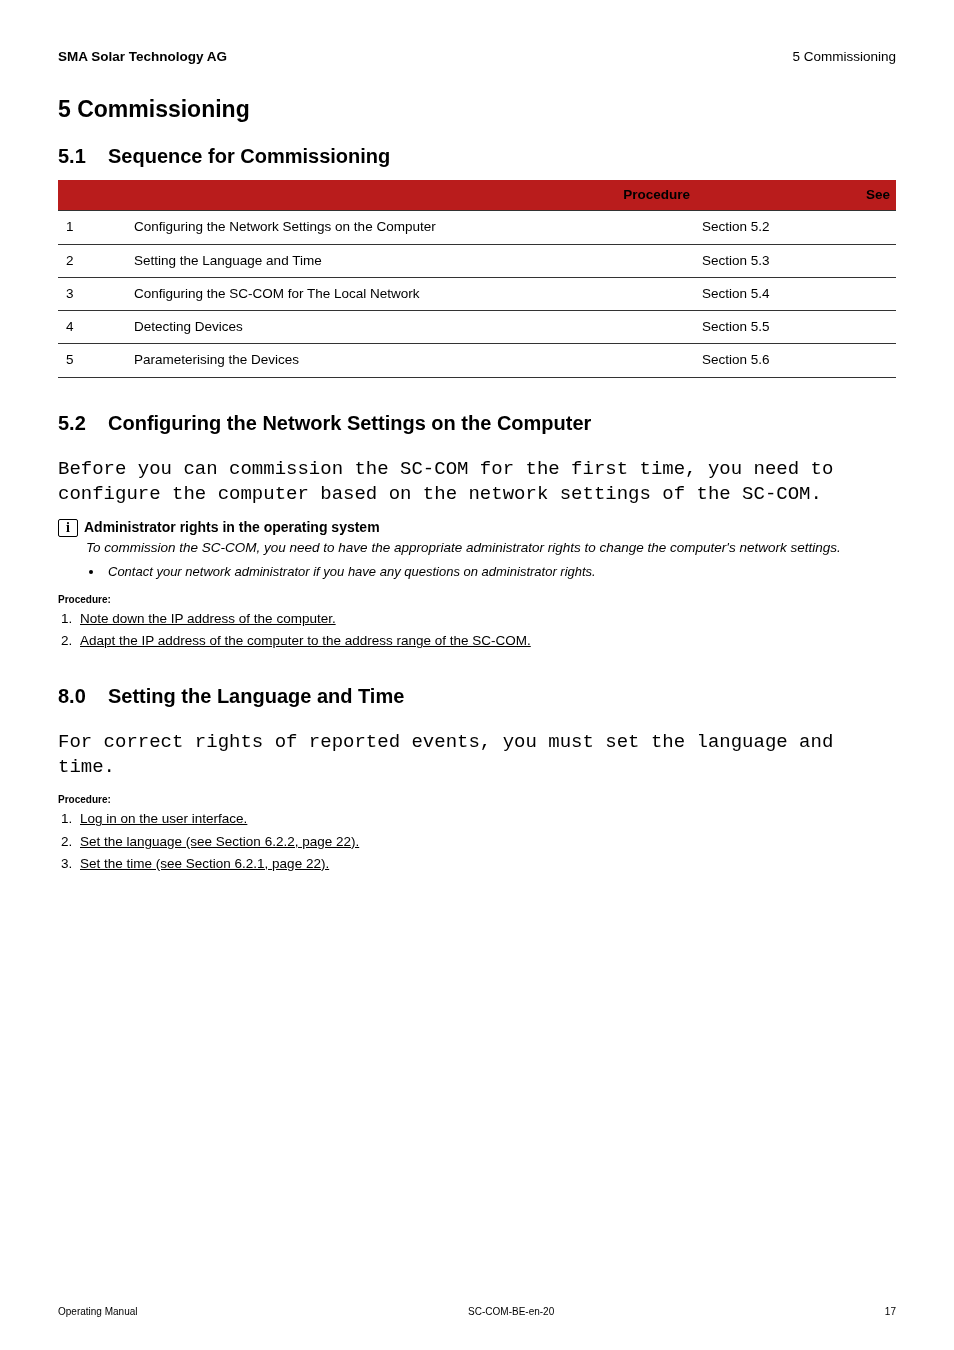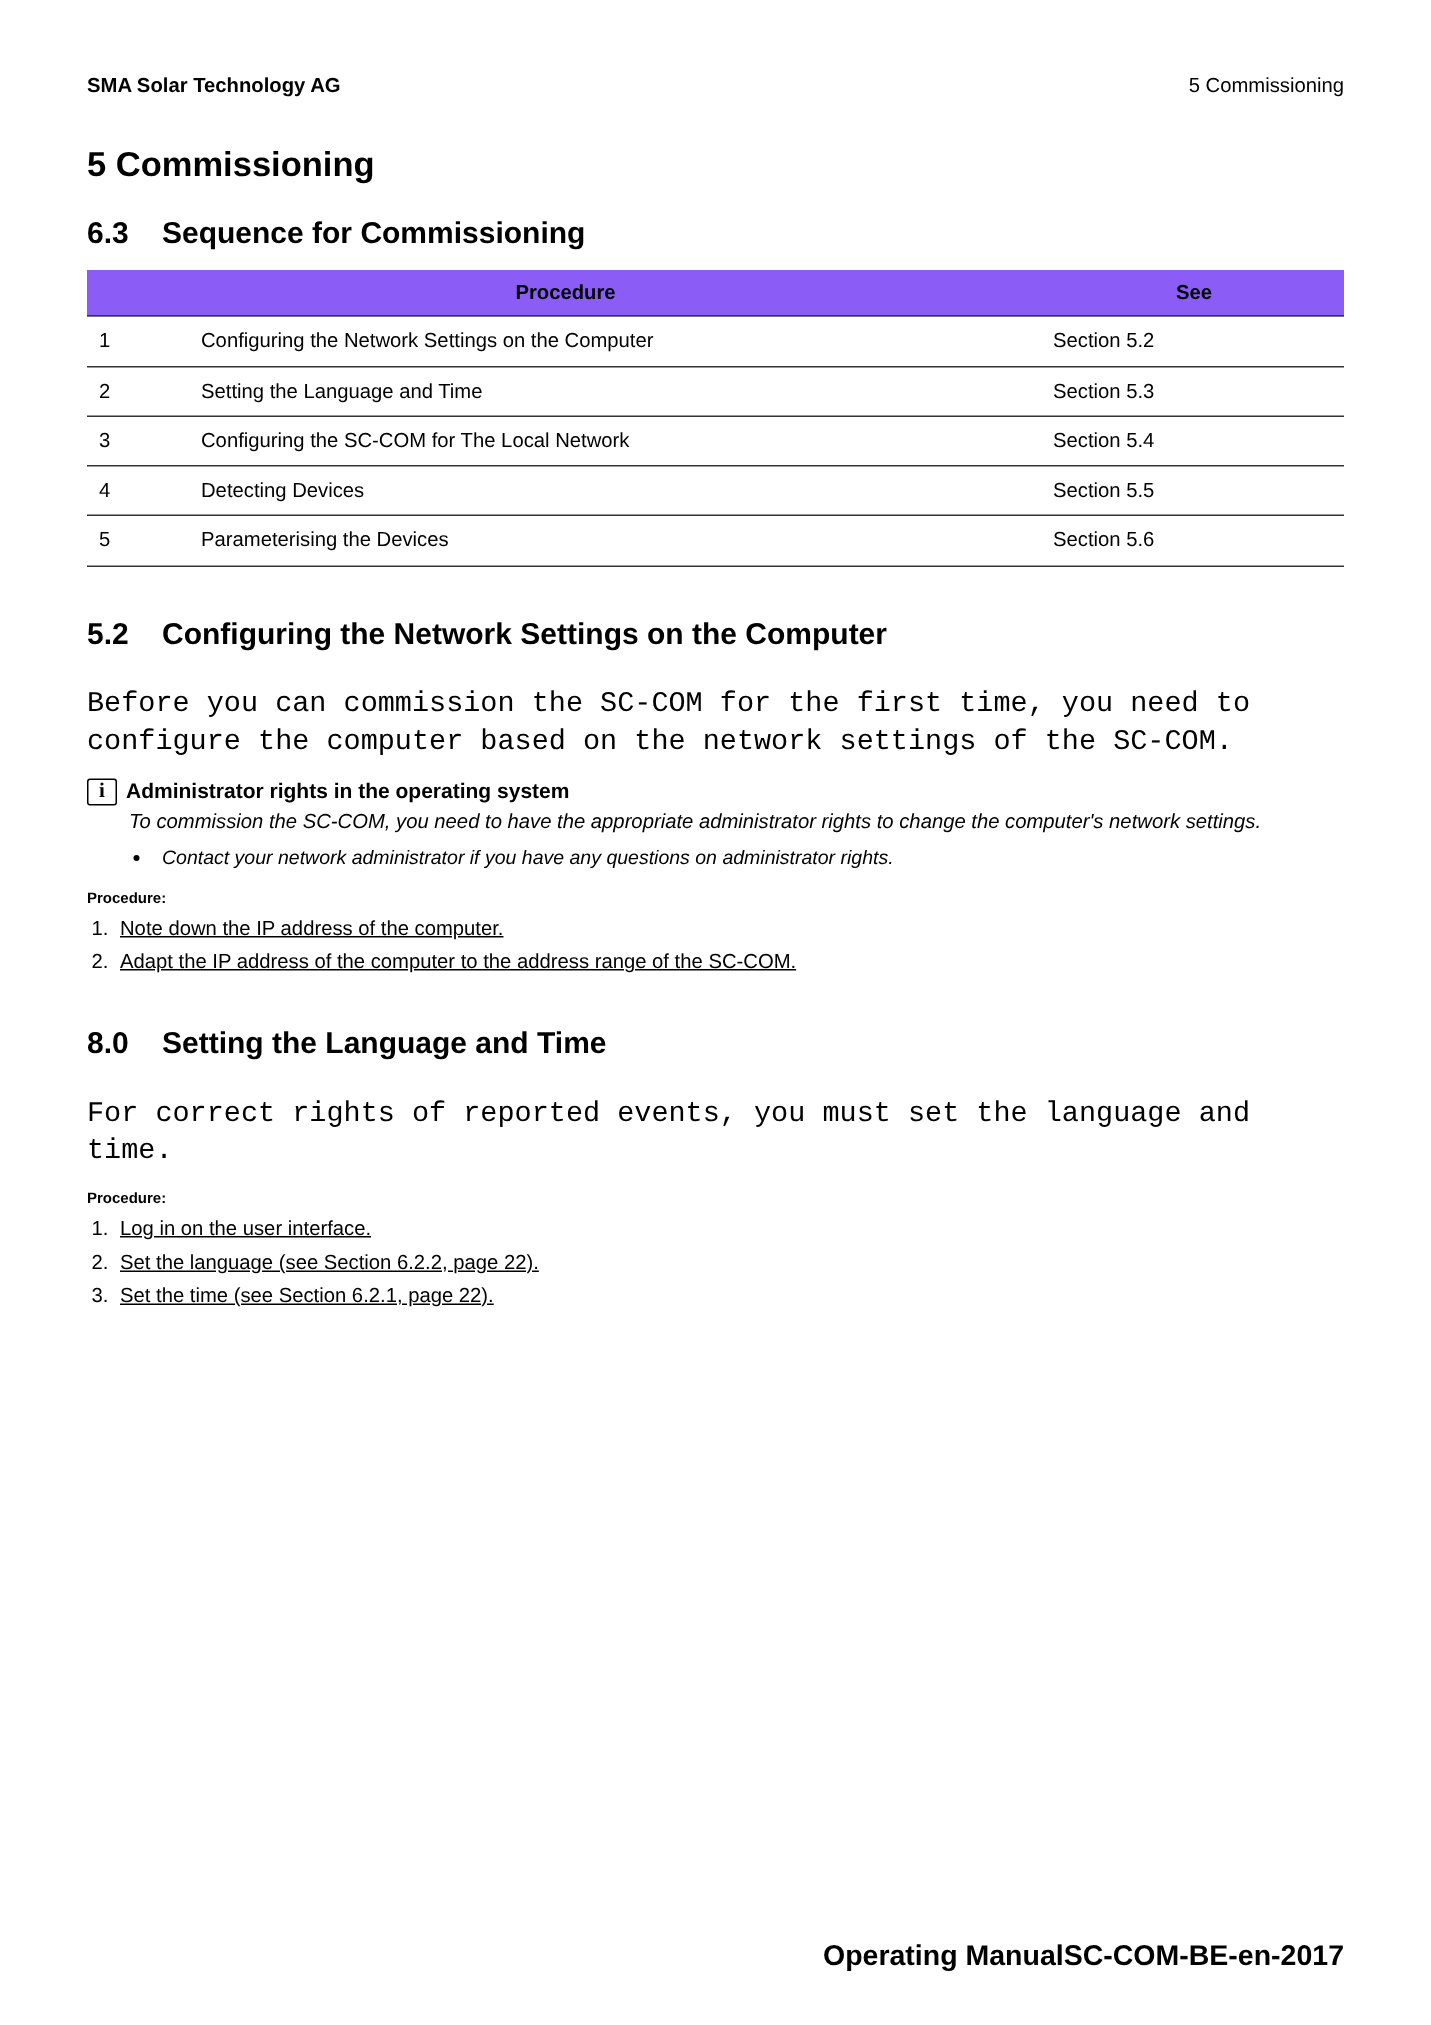--- a/index.html
+++ b/index.html
@@ -41,23 +41,23 @@
     }
     h2.h-sec.second { margin-top: 32px; }
     h2.h-sec .num { display: inline-block; width: 50px; }
     table.proc {
       width: 100%;
       border-collapse: collapse;
       margin-bottom: 22px;
       margin-top: 6px;
     }
     table.proc th {
-      text-align: center;
+      text-align: right;
       font-weight: 600;
-      background: #8b5cf6;
+      background: #b91c1c;
       border-bottom: 1px solid #333;
       padding: 6px 6px;
       font-size: 13.5px;
     }
     table.proc td {
       border-bottom: 1px solid #333;
       padding: 7px 6px;
       font-size: 13.5px;
       font-weight: 300;
     }
@@ -117,39 +117,39 @@
       padding: 0;
       text-decoration: underline;
     }
     ol.steps li { font-size: 13.5px; font-weight: 300; margin: 4px 0; padding-left: 4px; }
     .running-footer {
       position: absolute;
       left: 58px;
       right: 58px;
       bottom: 32px;
       display: flex;
-      justify-content: flex-end;
-      font-size: 19px;
-      font-weight: 700;
+      justify-content: space-between;
+      font-size: 10px;
+      font-weight: 400;
     }
   </style>
 </head>
 <body>
 
 <div class="page">
 
   <div class="running-header">
     <span class="left">SMA Solar Technology AG</span>
     <span class="right">5  Commissioning</span>
   </div>
 
   <h1 class="h-chapter">5  Commissioning</h1>
 
   <h2 class="h-sec">
-    <span class="num">6.3</span><span>Sequence for Commissioning</span>
+    <span class="num">5.1</span><span>Sequence for Commissioning</span>
   </h2>
 
   <table class="proc">
     <thead>
       <tr>
         <th colspan="2">Procedure</th>
         <th class="see-col">See</th>
       </tr>
     </thead>
     <tbody>

